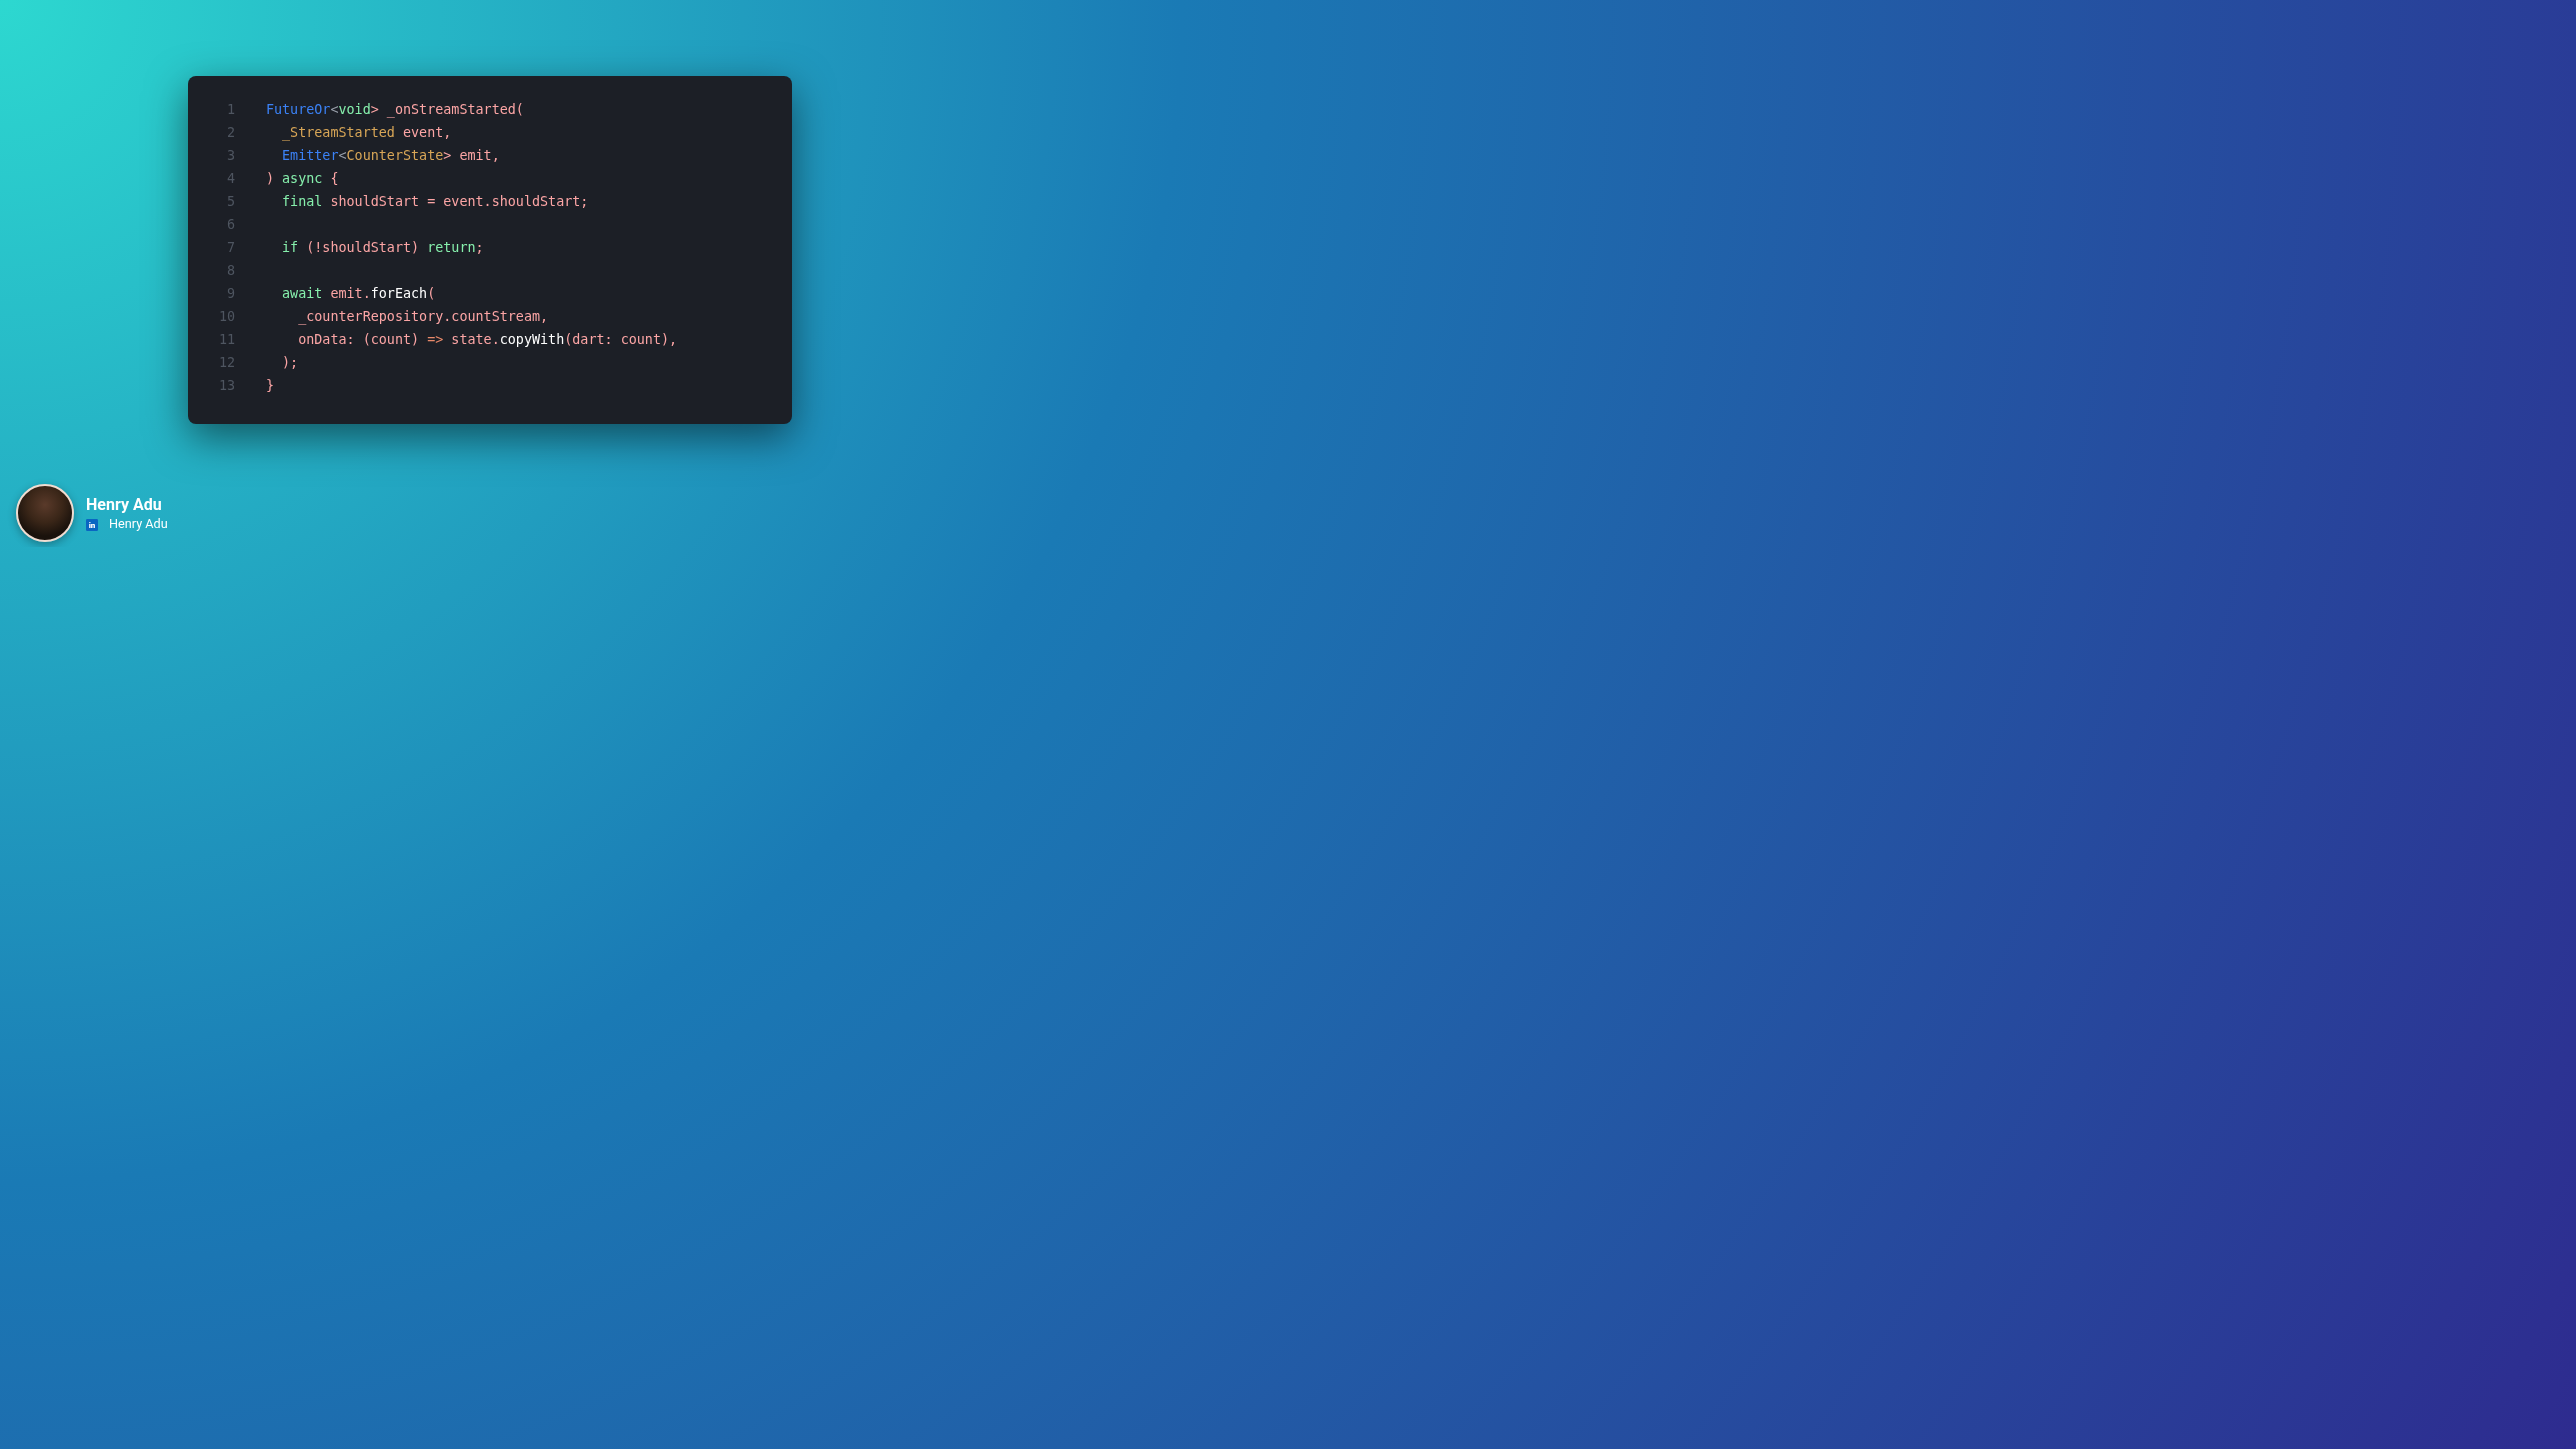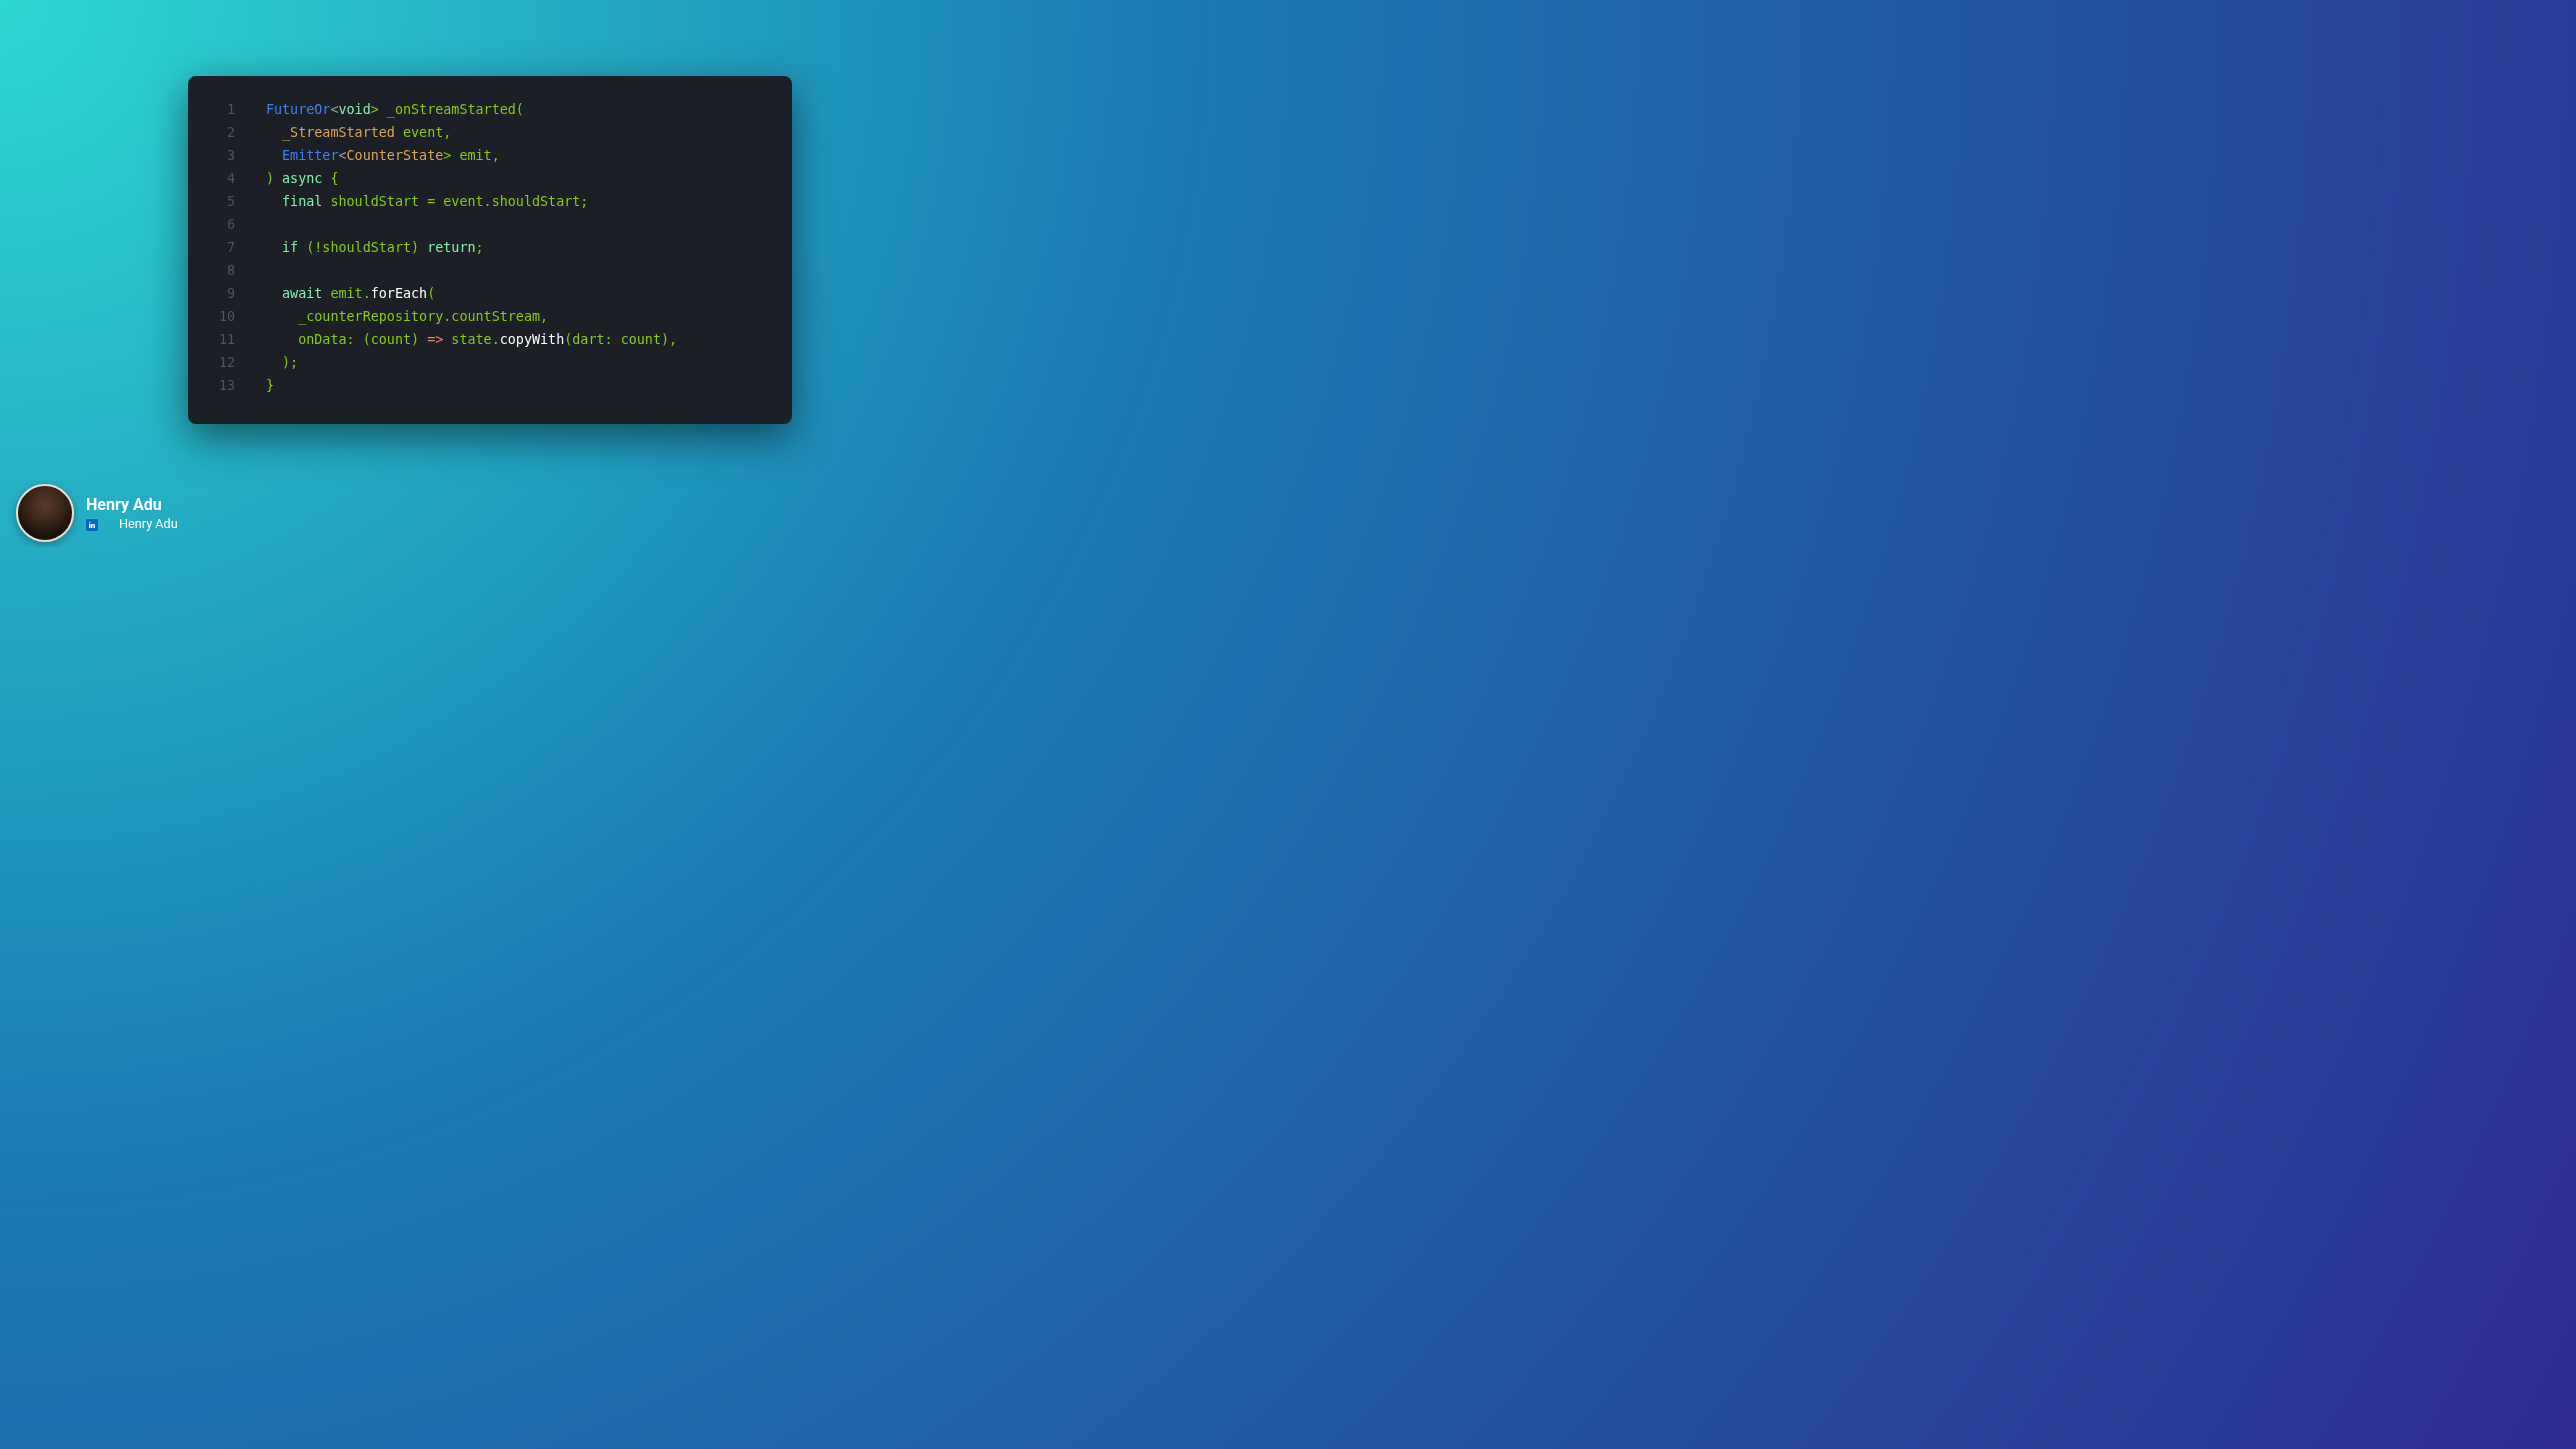--- a/index.html
+++ b/index.html
@@ -84,21 +84,21 @@
     text-align: right;
     color: #4e5560;
     margin-right: 14.8px;
     user-select: none;
   }
   .code-content { color: #c4c9d1; }
 
   .tok-type    { color: #3b82f6; }   
   .tok-builtin { color: #86efac; }   
   .tok-class   { color: #d8a657; }   
-  .tok-default { color: #84cc16; }
+  .tok-default { color: #fca5a5; }
   .tok-func    { color: #ffffff; }   
   .tok-punct   { color: #9aa0ab; }
   .tok-op      { color: #e9896a; }
 
   .author {
     position: absolute;
     left: 16px;
     bottom: 5px;
     display: flex;
     align-items: center;
@@ -106,21 +106,21 @@
   }
   .avatar {
     width: 58px; height: 58px;
     border-radius: 50%;
     background: radial-gradient(circle at 50% 35%, #5a3a2a 0%, #3a2618 40%, #1a120c 70%);
     border: 2px solid #f0dcd0;
     box-shadow: 0 2.7px 8px rgba(0,0,0,0.3);
   }
   .author-text { color: #fff; }
   .author-name { font-size: 16px; font-weight: 700; line-height: 1.2; }
-  .author-sub { display: flex; align-items: flex-end; gap: 21px; font-size: 12.7px; margin-top: 2.7px; }
+  .author-sub { display: flex; align-items: flex-end; gap: 11px; font-size: 12.7px; margin-top: 2.7px; }
   .li-icon {
     width: 12px; height: 12px;
     background: #0a66c2;
     color: #fff;
     font-weight: 900;
     font-size: 8px;
     display: inline-flex;
     align-items: center;
     justify-content: center;
     border-radius: 1.3px;

